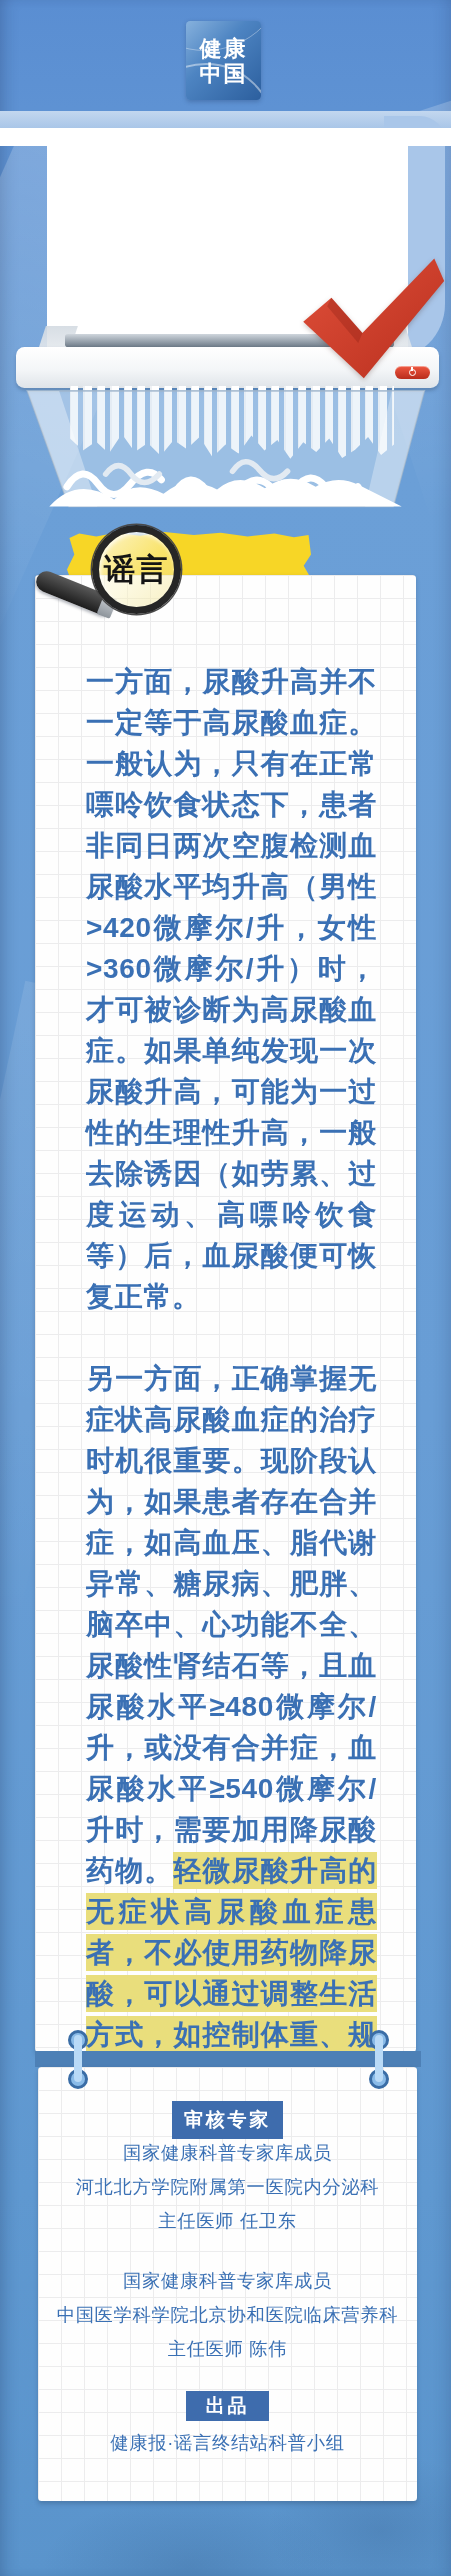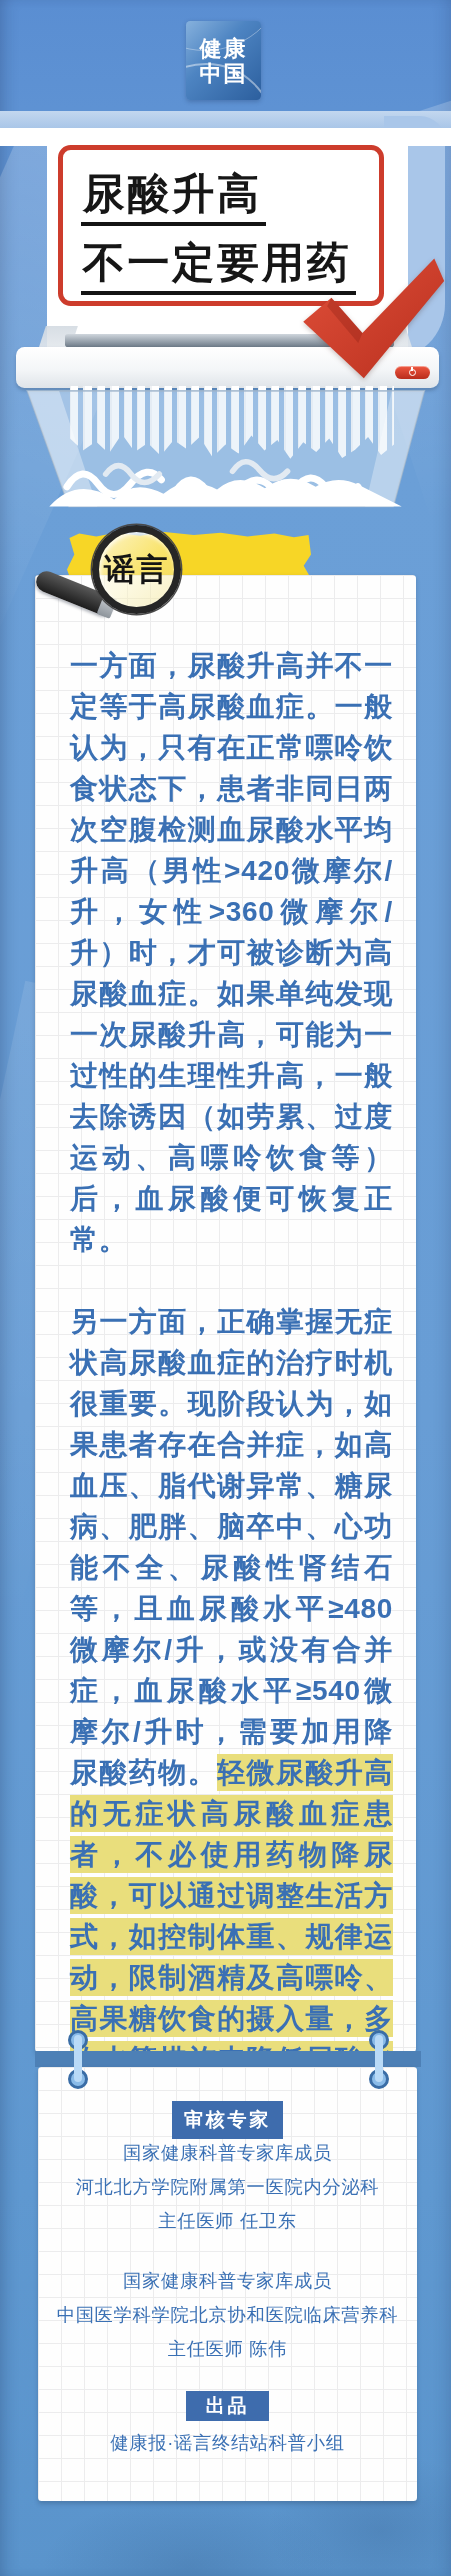--- a/index.html
+++ b/index.html
@@ -62,21 +62,21 @@
         background:linear-gradient(180deg,#5a5a5a,#1d1d1d);transform:rotate(22deg);transform-origin:100% 50%;z-index:5;
         box-shadow:0 2.1px 2.8px rgba(20,30,50,.3);}
   .ferrule{left:100px;top:596px;width:14px;height:21px;background:linear-gradient(180deg,#cfd3d8,#8d949b);
         transform:rotate(22deg);z-index:5;border-radius:2.1px;}
   
   .card{background-color:#fefefe;background-image:linear-gradient(#ececed 0.7px,transparent 0.7px),linear-gradient(90deg,#ececed 0.7px,transparent 0.7px);
         background-size:23px 23px;border-radius:3.5px;box-shadow:0 2.1px 4.2px rgba(30,50,80,.25);}
   .main-card{left:35px;top:575px;width:381px;height:1477px;}
   .article{position:absolute;left:35px;top:70px;width:323px;font-size:28px;line-height:41px;
         font-weight:bold;color:#3a70b4;text-align:justify;letter-spacing:0.7px;}
-  .article p{margin:0;}
+  .article p{margin:16px;}
   .article p+p{margin-top:41px;}
   .hl{background:#e9de7c;padding:2.8px 0;-webkit-box-decoration-break:clone;box-decoration-break:clone;}
   .gap-band{left:35px;top:2051px;width:386px;height:15.5px;background:#4d80b6;}
   .bottom-card{left:38px;top:2067px;width:379px;height:434px;}
   
   .ring-set{position:absolute;width:20px;height:61px;z-index:9;}
   .ring-dot{position:absolute;left:0;width:20px;height:20px;border-radius:50%;background:#8abbe8;
         border:3.5px solid #3a6da6;box-sizing:border-box;}
   .ring-dot.b{top:39px;}
   .ring-bar{position:absolute;left:5.6px;top:5px;width:8.5px;height:47px;border-radius:4.2px;background:#b9daf7;z-index:2;}
@@ -102,24 +102,20 @@
     <div>中国</div>
   </div>
 
   <div class="abs strip-light"></div>
   <div class="abs underlay"></div>
   <div class="abs band-white"></div>
   <div class="abs sheet"></div>
   <div class="fold" style="left:41px;top:326px;transform:skewX(-18deg);"></div>
   <div class="fold" style="left:378px;top:326px;transform:skewX(18deg);"></div>
 
-  <div class="abs panel">
-    <div class="title-line">尿酸升高</div>
-    <div class="title-line">不一定要用药</div>
-  </div>
 
   <div class="abs slot"></div>
   <div class="abs shredder-body"></div>
   <div class="abs power-btn">
       <span class="pwr"></span>
     </div>
   <div class="abs strips"></div>
 
   <svg class="abs basket" viewBox="0 0 640 190">
     <path d="M39 14 L602 14 L558 178 L98 178 Z" fill="rgba(215,230,244,0.45)" stroke="rgba(160,182,205,0.85)" stroke-width="2.5"></path>

